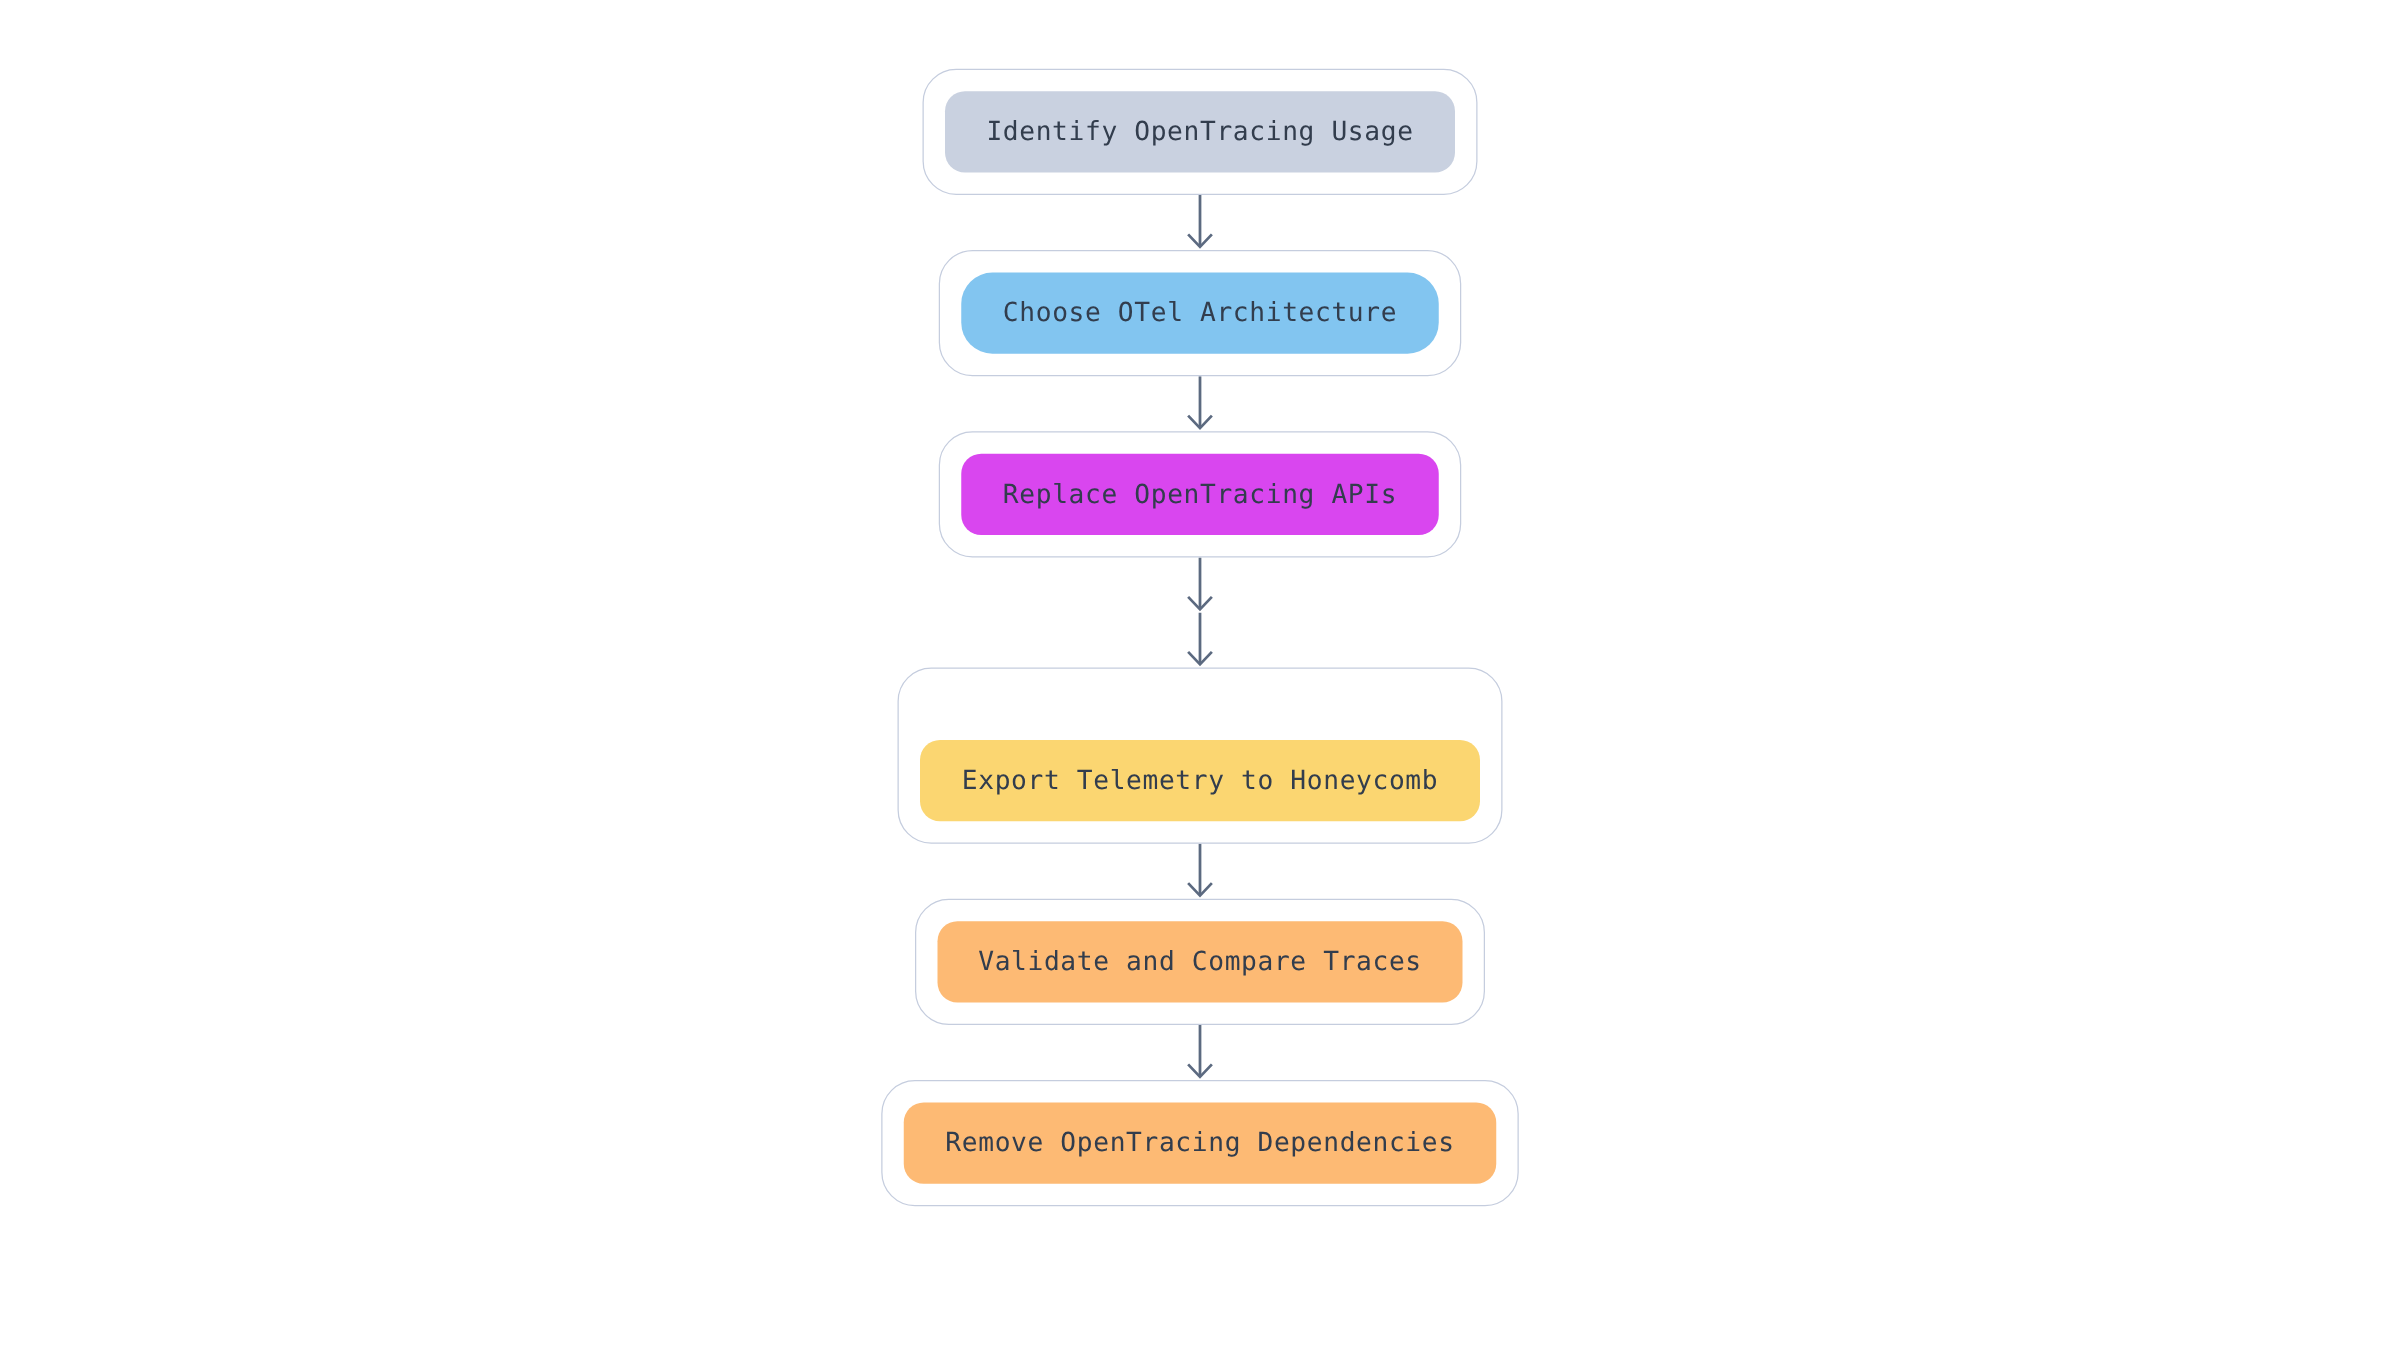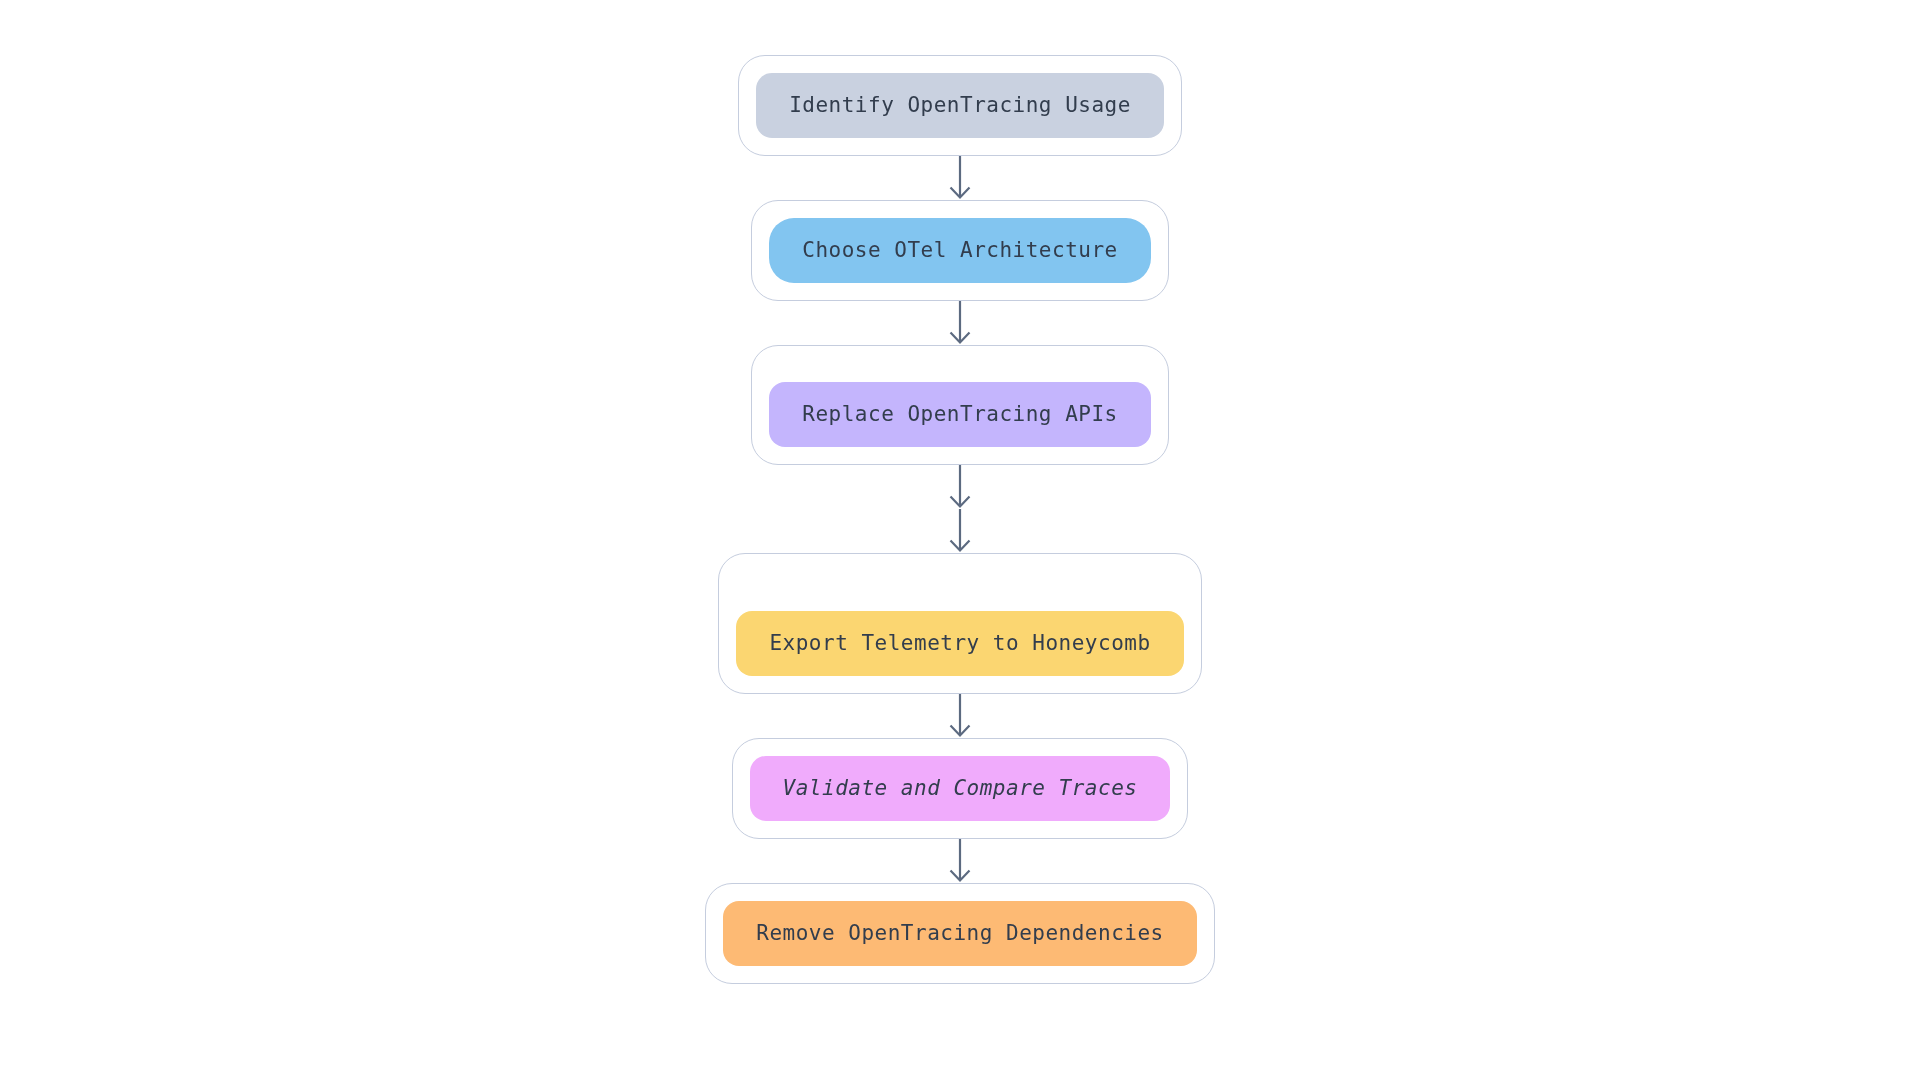--- a/index.html
+++ b/index.html
@@ -66,21 +66,21 @@
   </div>
 
   <div class="arrow">
     <svg width="28" height="44" viewBox="0 0 28 44" fill="none" xmlns="http://www.w3.org/2000/svg">
       <line x1="14" y1="0" x2="14" y2="41" stroke="currentColor" stroke-width="2.2"></line>
       <polyline points="4.5,31.5 14,41.5 23.5,31.5" stroke="currentColor" stroke-width="2.2" fill="none"></polyline>
     </svg>
   </div>
 
   <div class="node-outer">
-    <div class="node-inner" style="background: #c4b5fd; margin-top: 19px;">Replace OpenTracing APIs</div>
+    <div class="node-inner" style="background: #d946ef;">Replace OpenTracing APIs</div>
   </div>
 
   <div class="arrow">
     <svg width="28" height="44" viewBox="0 0 28 44" fill="none" xmlns="http://www.w3.org/2000/svg">
       <line x1="14" y1="0" x2="14" y2="41" stroke="currentColor" stroke-width="2.2"></line>
       <polyline points="4.5,31.5 14,41.5 23.5,31.5" stroke="currentColor" stroke-width="2.2" fill="none"></polyline>
     </svg>
   </div>
 
 
@@ -96,21 +96,21 @@
   </div>
 
   <div class="arrow">
     <svg width="28" height="44" viewBox="0 0 28 44" fill="none" xmlns="http://www.w3.org/2000/svg">
       <line x1="14" y1="0" x2="14" y2="41" stroke="currentColor" stroke-width="2.2"></line>
       <polyline points="4.5,31.5 14,41.5 23.5,31.5" stroke="currentColor" stroke-width="2.2" fill="none"></polyline>
     </svg>
   </div>
 
   <div class="node-outer">
-    <div class="node-inner" style="background: #f0abfc; font-style: italic;">Validate and Compare Traces</div>
+    <div class="node-inner" style="background: #fdba74;">Validate and Compare Traces</div>
   </div>
 
   <div class="arrow">
     <svg width="28" height="44" viewBox="0 0 28 44" fill="none" xmlns="http://www.w3.org/2000/svg">
       <line x1="14" y1="0" x2="14" y2="41" stroke="currentColor" stroke-width="2.2"></line>
       <polyline points="4.5,31.5 14,41.5 23.5,31.5" stroke="currentColor" stroke-width="2.2" fill="none"></polyline>
     </svg>
   </div>
 
   <div class="node-outer">

